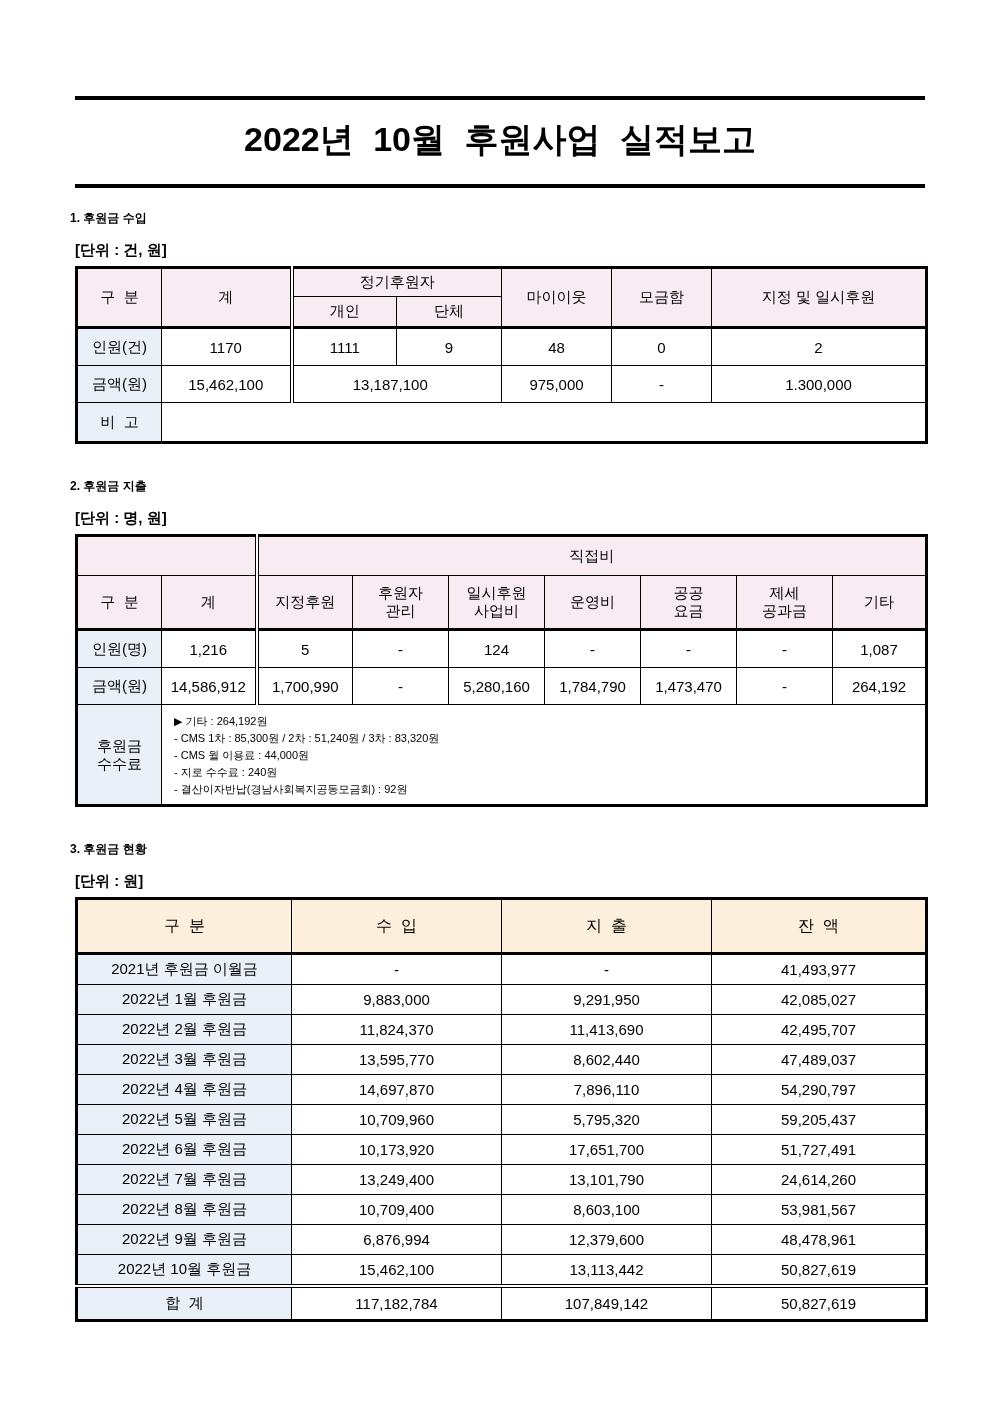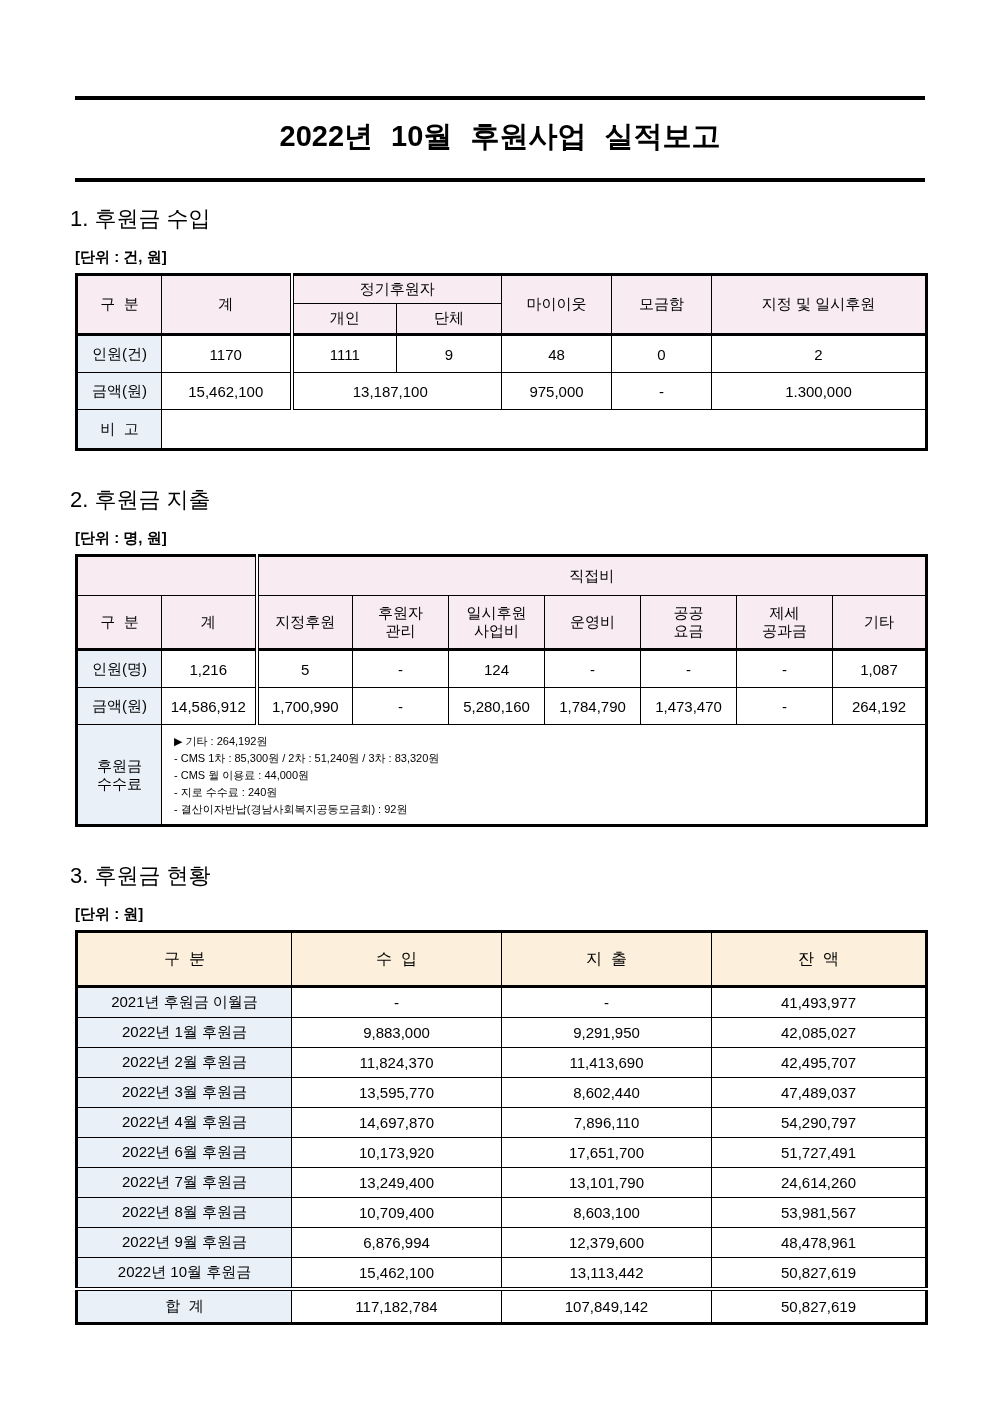--- a/index.html
+++ b/index.html
@@ -19,30 +19,30 @@
   
   .title-block{
     border-top:4px solid var(--line);
     border-bottom:4px solid var(--line);
     text-align:center;
     padding:17px 0 21px 0;
     margin:0 0 22px 0;
   }
   .title-block h1{
     margin:0;
-    font-size:29px;
+    font-size:34px;
     font-weight:bold;
     letter-spacing:0px;
     word-spacing:10px;
   }
 
   
   .sec-heading{
-    font-size:22px;
-    font-weight:normal;
+    font-size:12px;
+    font-weight:bold;
     margin:34px 0 0 -5px;
   }
   .sec-heading.first{margin-top:0;}
   .unit-label{
     font-size:15px;
     font-weight:bold;
     margin:14px 0 6px 0;
   }
 
   
@@ -269,20 +269,26 @@
         <td>8,602,440</td>
         <td>47,489,037</td>
       </tr>
       <tr>
         <td class="lbl">2022년 4월 후원금</td>
         <td>14,697,870</td>
         <td>7,896,110</td>
         <td>54,290,797</td>
       </tr>
       <tr>
+        <td class="lbl">2022년 5월 후원금</td>
+        <td>10,709,960</td>
+        <td>5,795,320</td>
+        <td>59,205,437</td>
+      </tr>
+      <tr>
         <td class="lbl">2022년 6월 후원금</td>
         <td>10,173,920</td>
         <td>17,651,700</td>
         <td>51,727,491</td>
       </tr>
       <tr>
         <td class="lbl">2022년 7월 후원금</td>
         <td>13,249,400</td>
         <td>13,101,790</td>
         <td>24,614,260</td>

